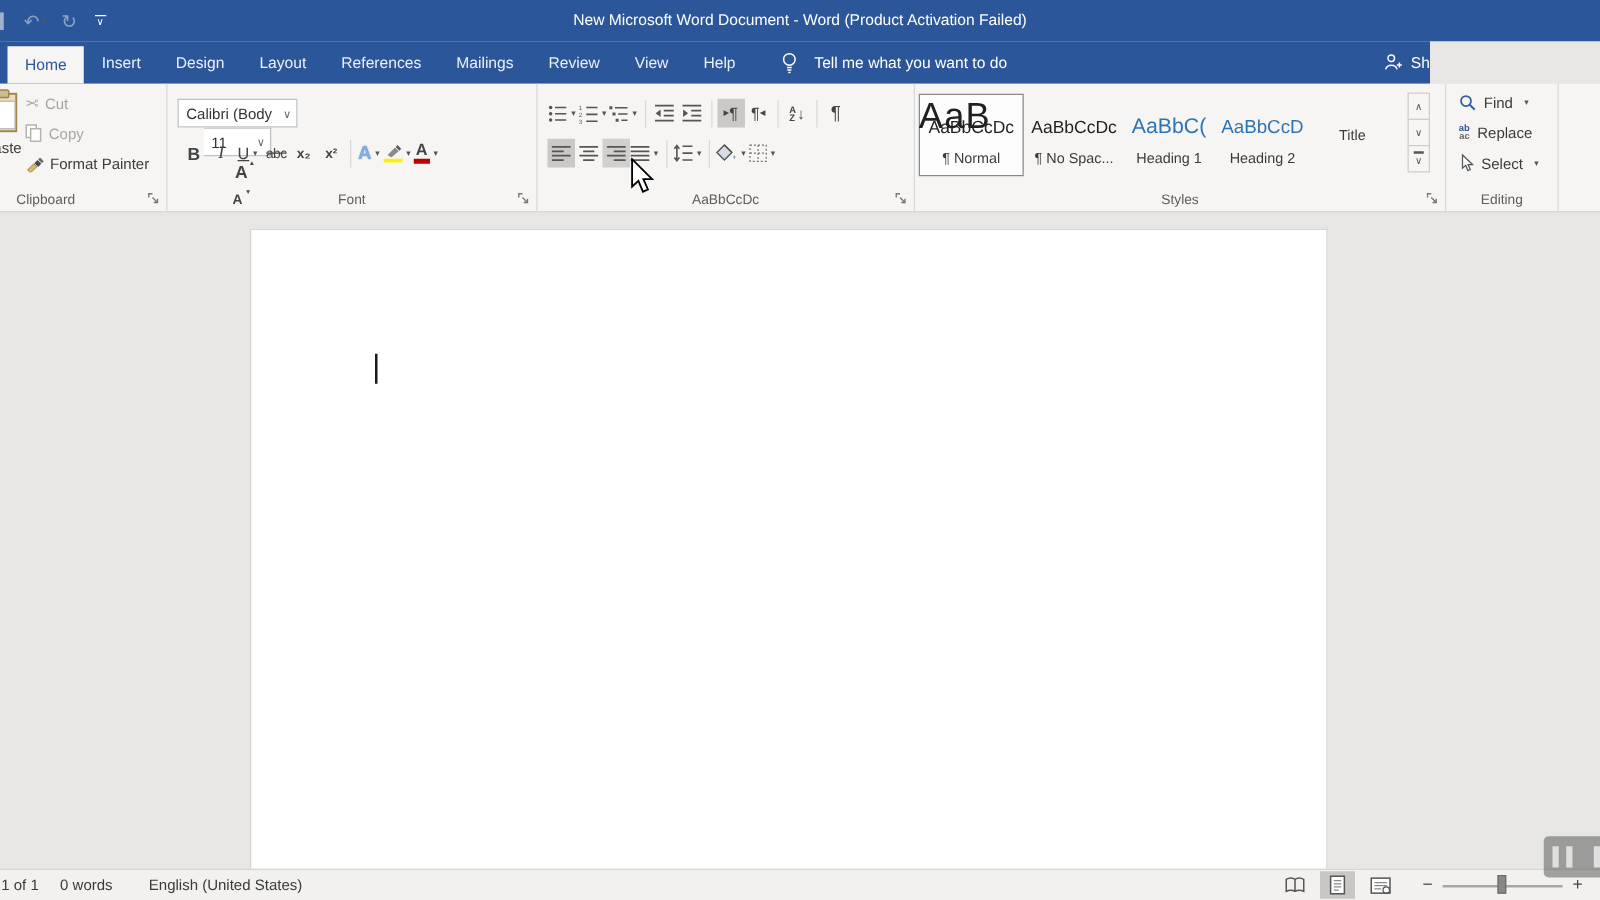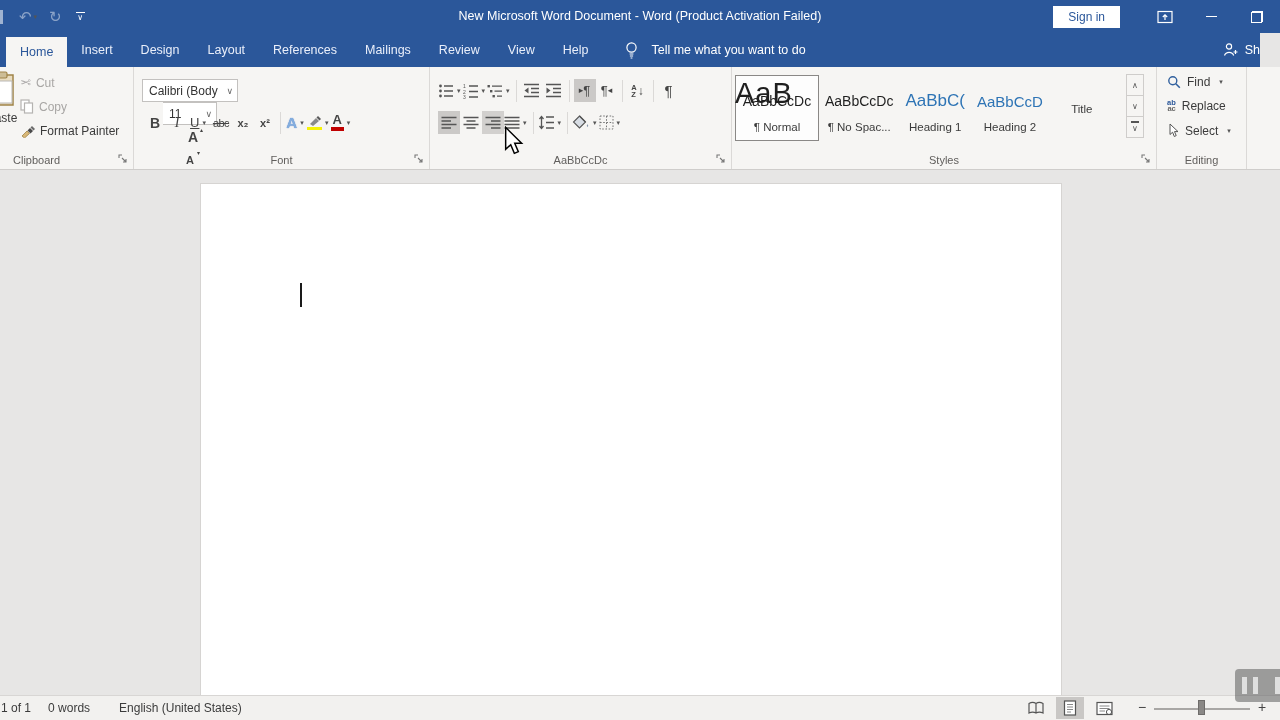--- a/index.html
+++ b/index.html
@@ -18,21 +18,21 @@
   .title { position:absolute; left:0; right:0; top:0; height:33px; text-align:center; line-height:33px; font-size:12.5px; color:#fff; }
   .tb-right { position:absolute; right:0; top:0; height:33px; display:flex; align-items:center; }
   .signin { background:#fff; color:#2b579a; border:none; font-family:inherit; font-size:12px; padding:4px 15px; margin-right:22px; cursor:pointer; }
   .winbtn { width:46px; height:33px; display:flex; align-items:center; justify-content:center; color:#fff; }
   .min-glyph { width:11px; height:1.5px; background:#fff; display:block; }
   .restore-glyph { position:relative; width:12px; height:12px; display:block; }
   .restore-glyph::before { content:""; position:absolute; right:0; top:0; width:9px; height:9px; border:1.2px solid #fff; }
   .restore-glyph::after { content:""; position:absolute; left:0; bottom:0; width:9px; height:9px; border:1.2px solid #fff; background:#2b579a; }
 
   
-  .tabrow { position:absolute; left:0; top:33px; width:1260px; height:34px; background:#2b579a; display:flex; align-items:stretch; overflow:hidden; }
+  .tabrow { position:absolute; left:0; top:33px; width:1144px; height:34px; background:#2b579a; display:flex; align-items:stretch; overflow:hidden; }
   .tab { display:flex; align-items:center; padding:0 14px; font-size:12.5px; color:#eaeffa; white-space:nowrap; cursor:pointer; }
   .tab.file { width:36px; margin-left:-30px; justify-content:center; padding:0; color:#fff; }
   .tab.selected { background:#f6f5f3; color:#2b579a; height:30px; align-self:flex-end; }
   .tellme { display:flex; align-items:center; gap:12px; margin-left:22px; color:#fff; font-size:12.5px; white-space:nowrap; }
   .share { position:absolute; right:-18px; top:0; height:34px; display:flex; align-items:center; gap:6px; color:#fff; font-size:12.5px; }
 
   
   .ribbon { position:absolute; left:0; top:67px; width:1280px; height:103px; background:#f6f5f3; border-bottom:1px solid #cfcdcb; }
   .group { position:absolute; top:0; height:102px; border-right:1px solid #dbd9d7; }
   .grplabel { position:absolute; bottom:3px; left:0; right:0; text-align:center; font-size:11px; color:#605e5c; }
@@ -137,35 +137,20 @@
         </span>
       <span class="qat-btn">
           <span>↻</span>
         </span>
       <span class="qat-more">
           <span class="bar"></span>
           <span class="vee">∨</span>
         </span>
     </div>
     <div class="title">New Microsoft Word Document - Word (Product Activation Failed)</div>
-    <div class="tb-right">
-      <button class="signin">Sign in</button>
-      <span class="winbtn">
-        <svg width="16" height="14" viewBox="0 0 16 14">
-            <rect x="1" y="1.5" width="14" height="11" fill="none" stroke="#fff" stroke-width="1.2"></rect>
-            <path d="M8 10 V5 M5.8 7 L8 4.8 L10.2 7" fill="none" stroke="#fff" stroke-width="1.2"></path>
-          </svg>
-      </span>
-      <span class="winbtn">
-          <span class="min-glyph"></span>
-        </span>
-      <span class="winbtn">
-          <span class="restore-glyph"></span>
-        </span>
-    </div>
   </div>
 
   <div class="tabrow">
     <div class="tab file">File</div>
     <div class="tab selected">Home</div>
     <div class="tab">Insert</div>
     <div class="tab">Design</div>
     <div class="tab">Layout</div>
     <div class="tab">References</div>
     <div class="tab">Mailings</div>

